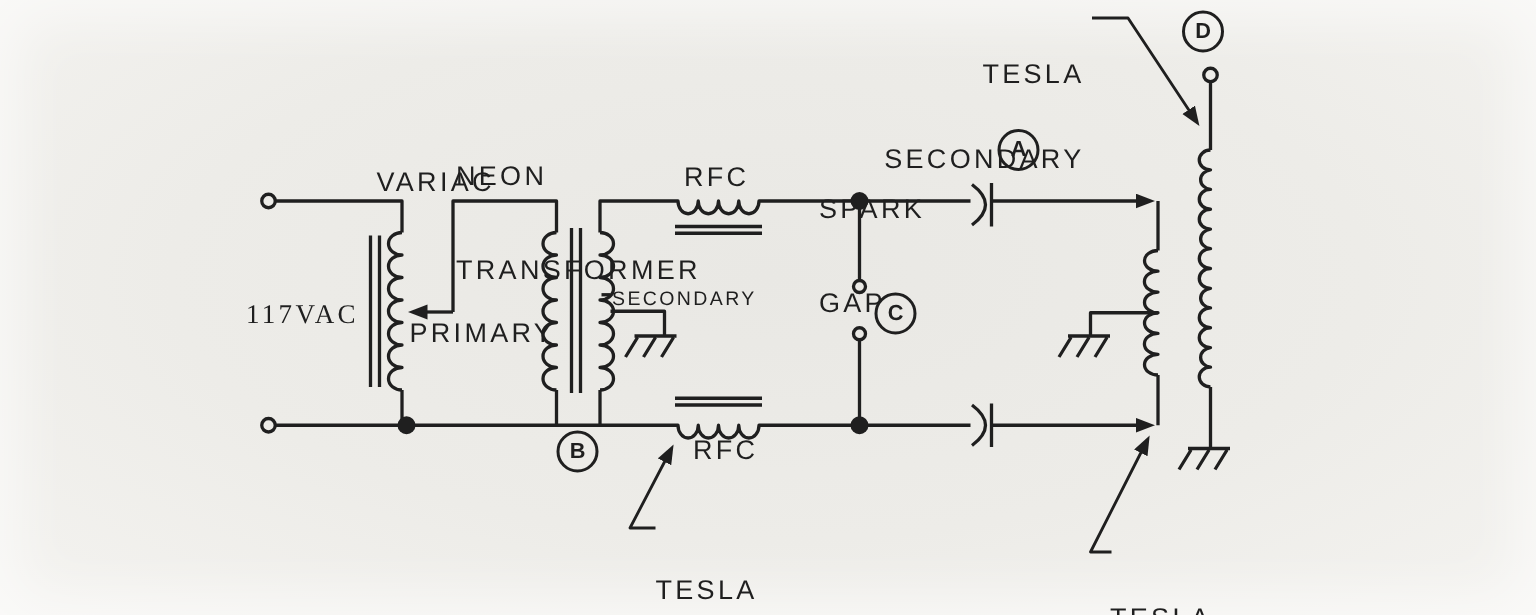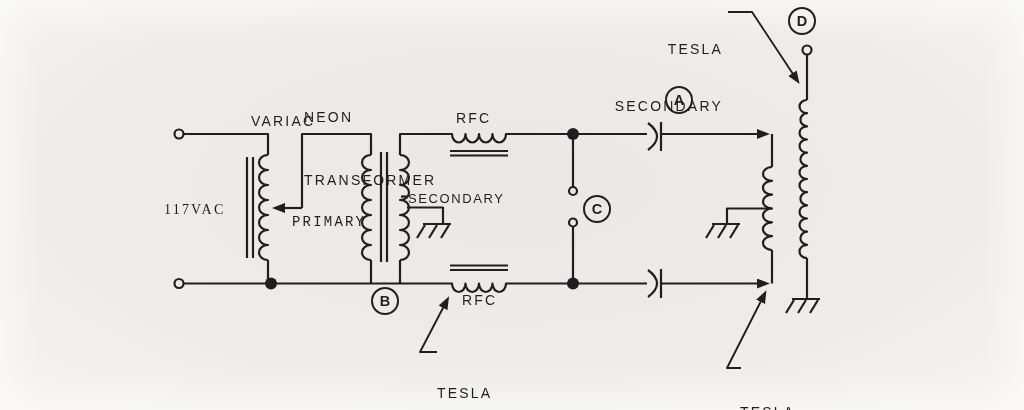--- a/index.html
+++ b/index.html
@@ -3,21 +3,21 @@
 <meta charset="utf-8">
 <style>
   :root{ --ink:#1f1f1f; --paper:#eceae6; }
   html,body{margin:0;padding:0;}
   body{ width:1024px; height:410px; overflow:hidden; background:#fff;
         font-family:"Liberation Sans","DejaVu Sans",sans-serif; }
   .stage{ position:relative; width:1024px; height:410px;
           background:radial-gradient(ellipse at 50% 45%, #e9e8e4 0%, #edece8 55%, #f4f3f0 100%);
           box-shadow: inset 0 0 36px 14px rgba(255,255,255,0.55); }
   svg.circuit{ position:absolute; left:0; top:0; color:var(--ink); }
-  .lbl{ position:absolute; color:var(--ink); font-size:14px; line-height:21px;
+  .lbl{ position:absolute; color:var(--ink); font-size:18px; line-height:21px;
         letter-spacing:2.2px; white-space:pre; font-weight:500; }
   .lbl.small{ font-size:13px; letter-spacing:1.6px; }
   .lbl.right{ text-align:right; }
   .callout{ position:absolute; width:28px; height:28px; box-sizing:border-box;
             border:2.2px solid var(--ink); border-radius:50%; color:var(--ink);
             display:flex; align-items:center; justify-content:center;
             font-size:14.5px; font-weight:600; letter-spacing:0; }
 </style>
 </head>
 <body>
@@ -114,26 +114,30 @@
 
   <div class="lbl" style="left:164px; top:199px;font-family:Liberation Serif, serif;">117VAC</div>
 
   <div class="lbl" style="left:251px; top:111px;">VARIAC</div>
 
   <div class="lbl" style="left:304px; top:65px;">
     <div>NEON</div>
     <div>TRANSFORMER</div>
   </div>
 
-  <div class="lbl" style="left:292px; top:212px;font-family:Liberation Mono, monospace;">PRIMARY</div>
+  <div class="lbl" style="left:273px; top:212px;">PRIMARY</div>
 
   <div class="lbl small" style="left:408px; top:188px;">SECONDARY</div>
 
   <div class="lbl" style="left:456px; top:108px;">RFC</div>
 
+  <div class="lbl" style="left:546px; top:87px;">
+    <div>SPARK</div>
+    <div>GAP</div>
+  </div>
 
   <div class="lbl" style="left:462px; top:290px;">RFC</div>
 
   <div class="lbl" style="left:437px; top:341px;">
     <div>TESLA</div>
     
     
   </div>
 
   <div class="lbl right" style="right:301px; top:2px; line-height:19px;">

